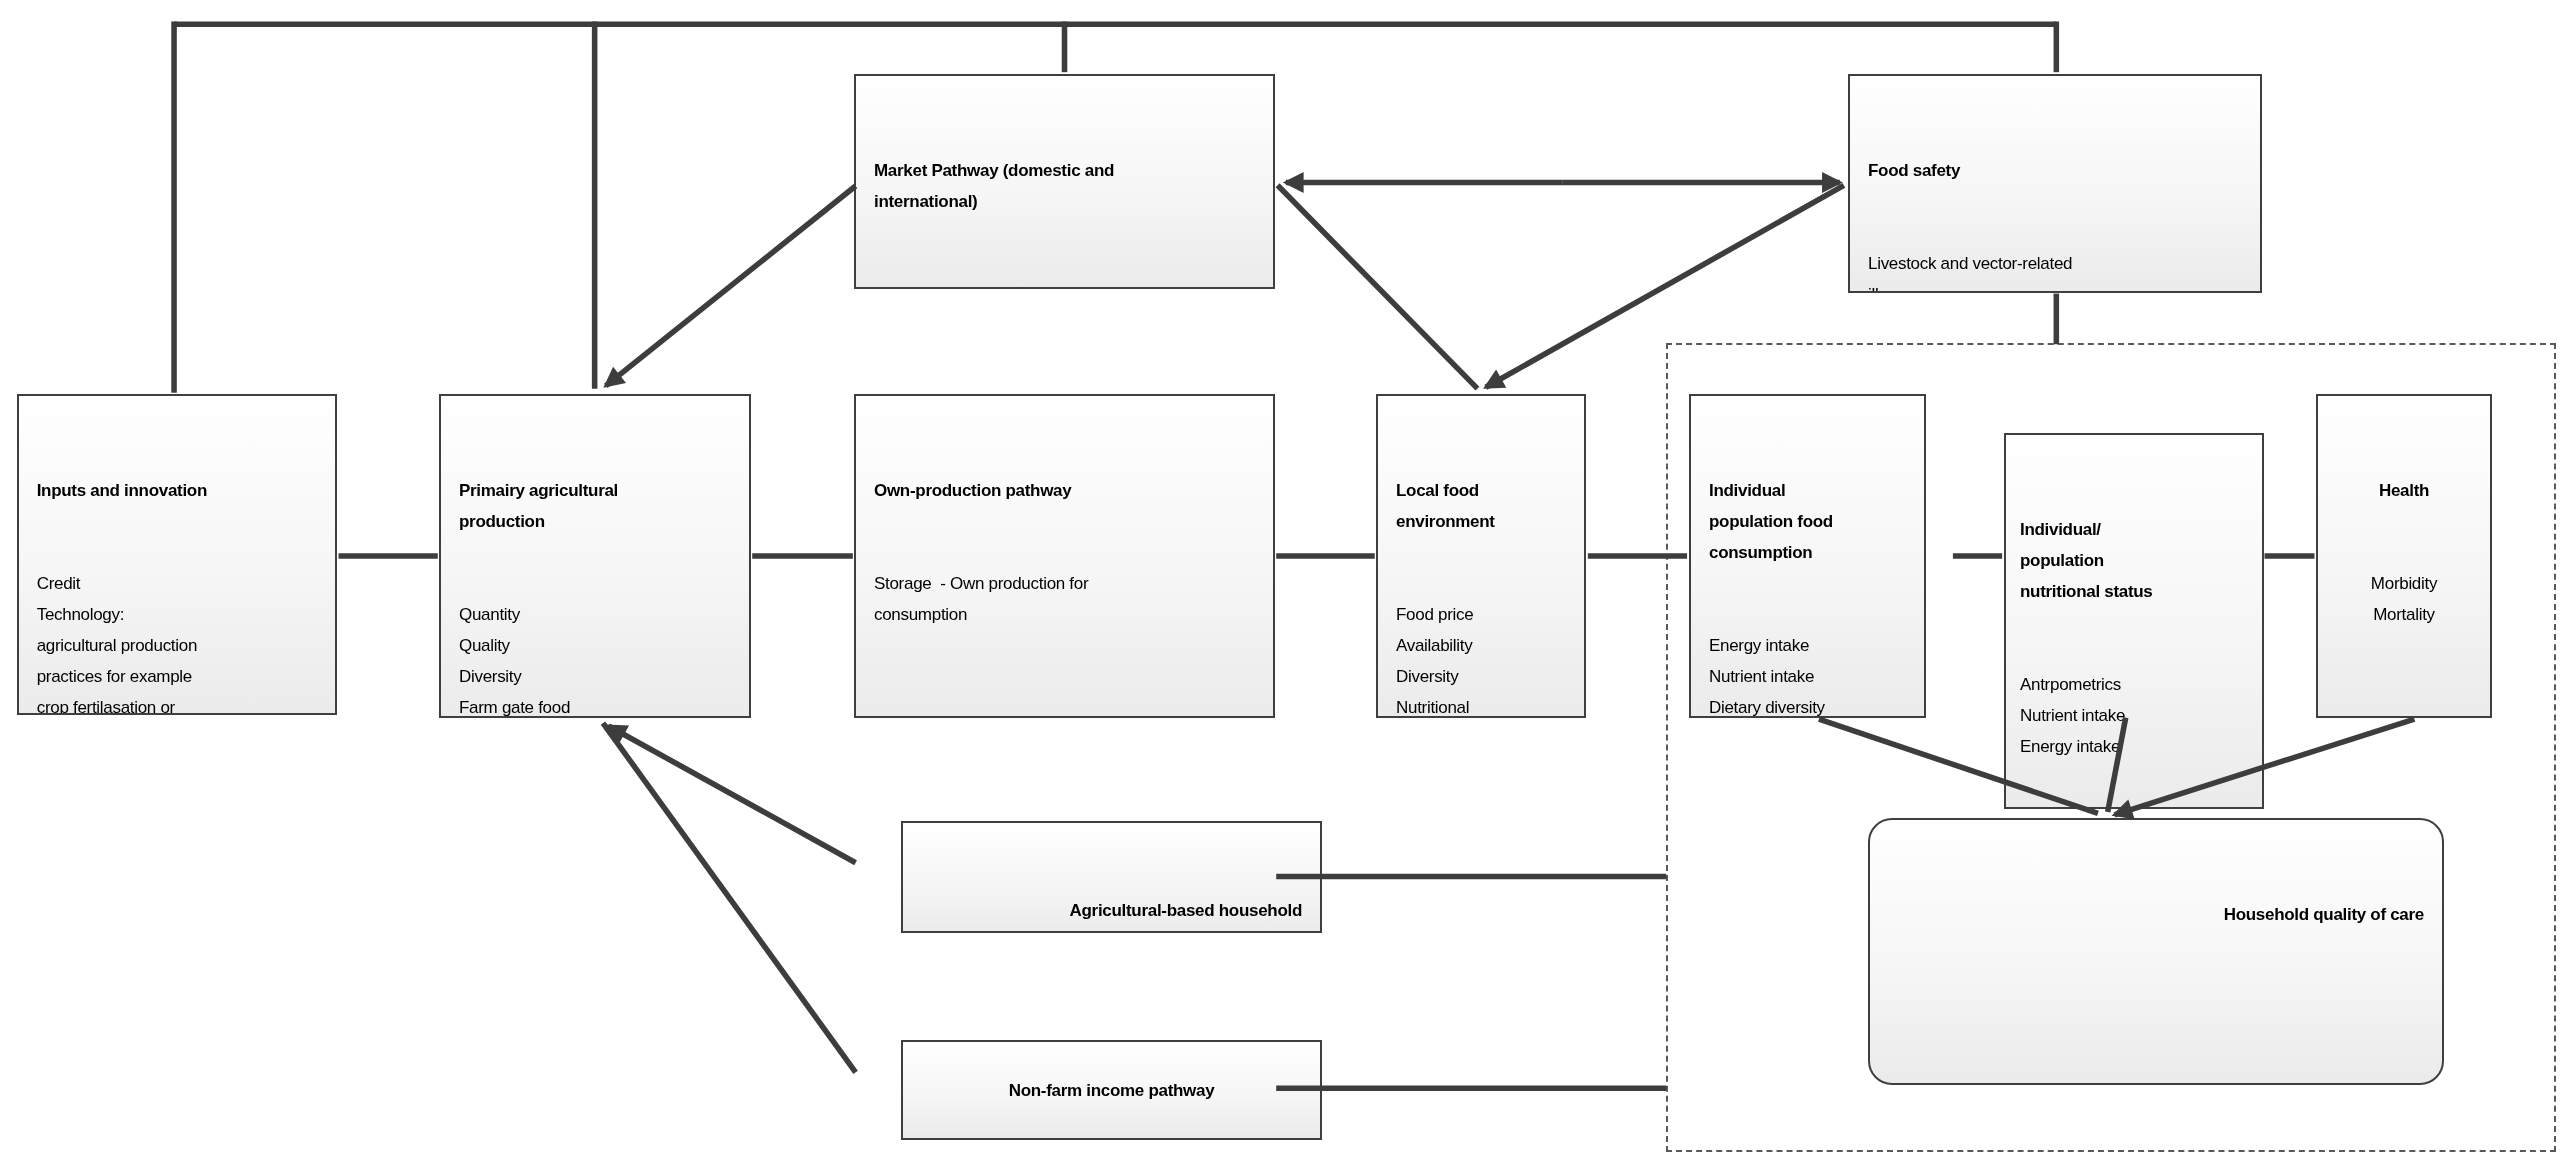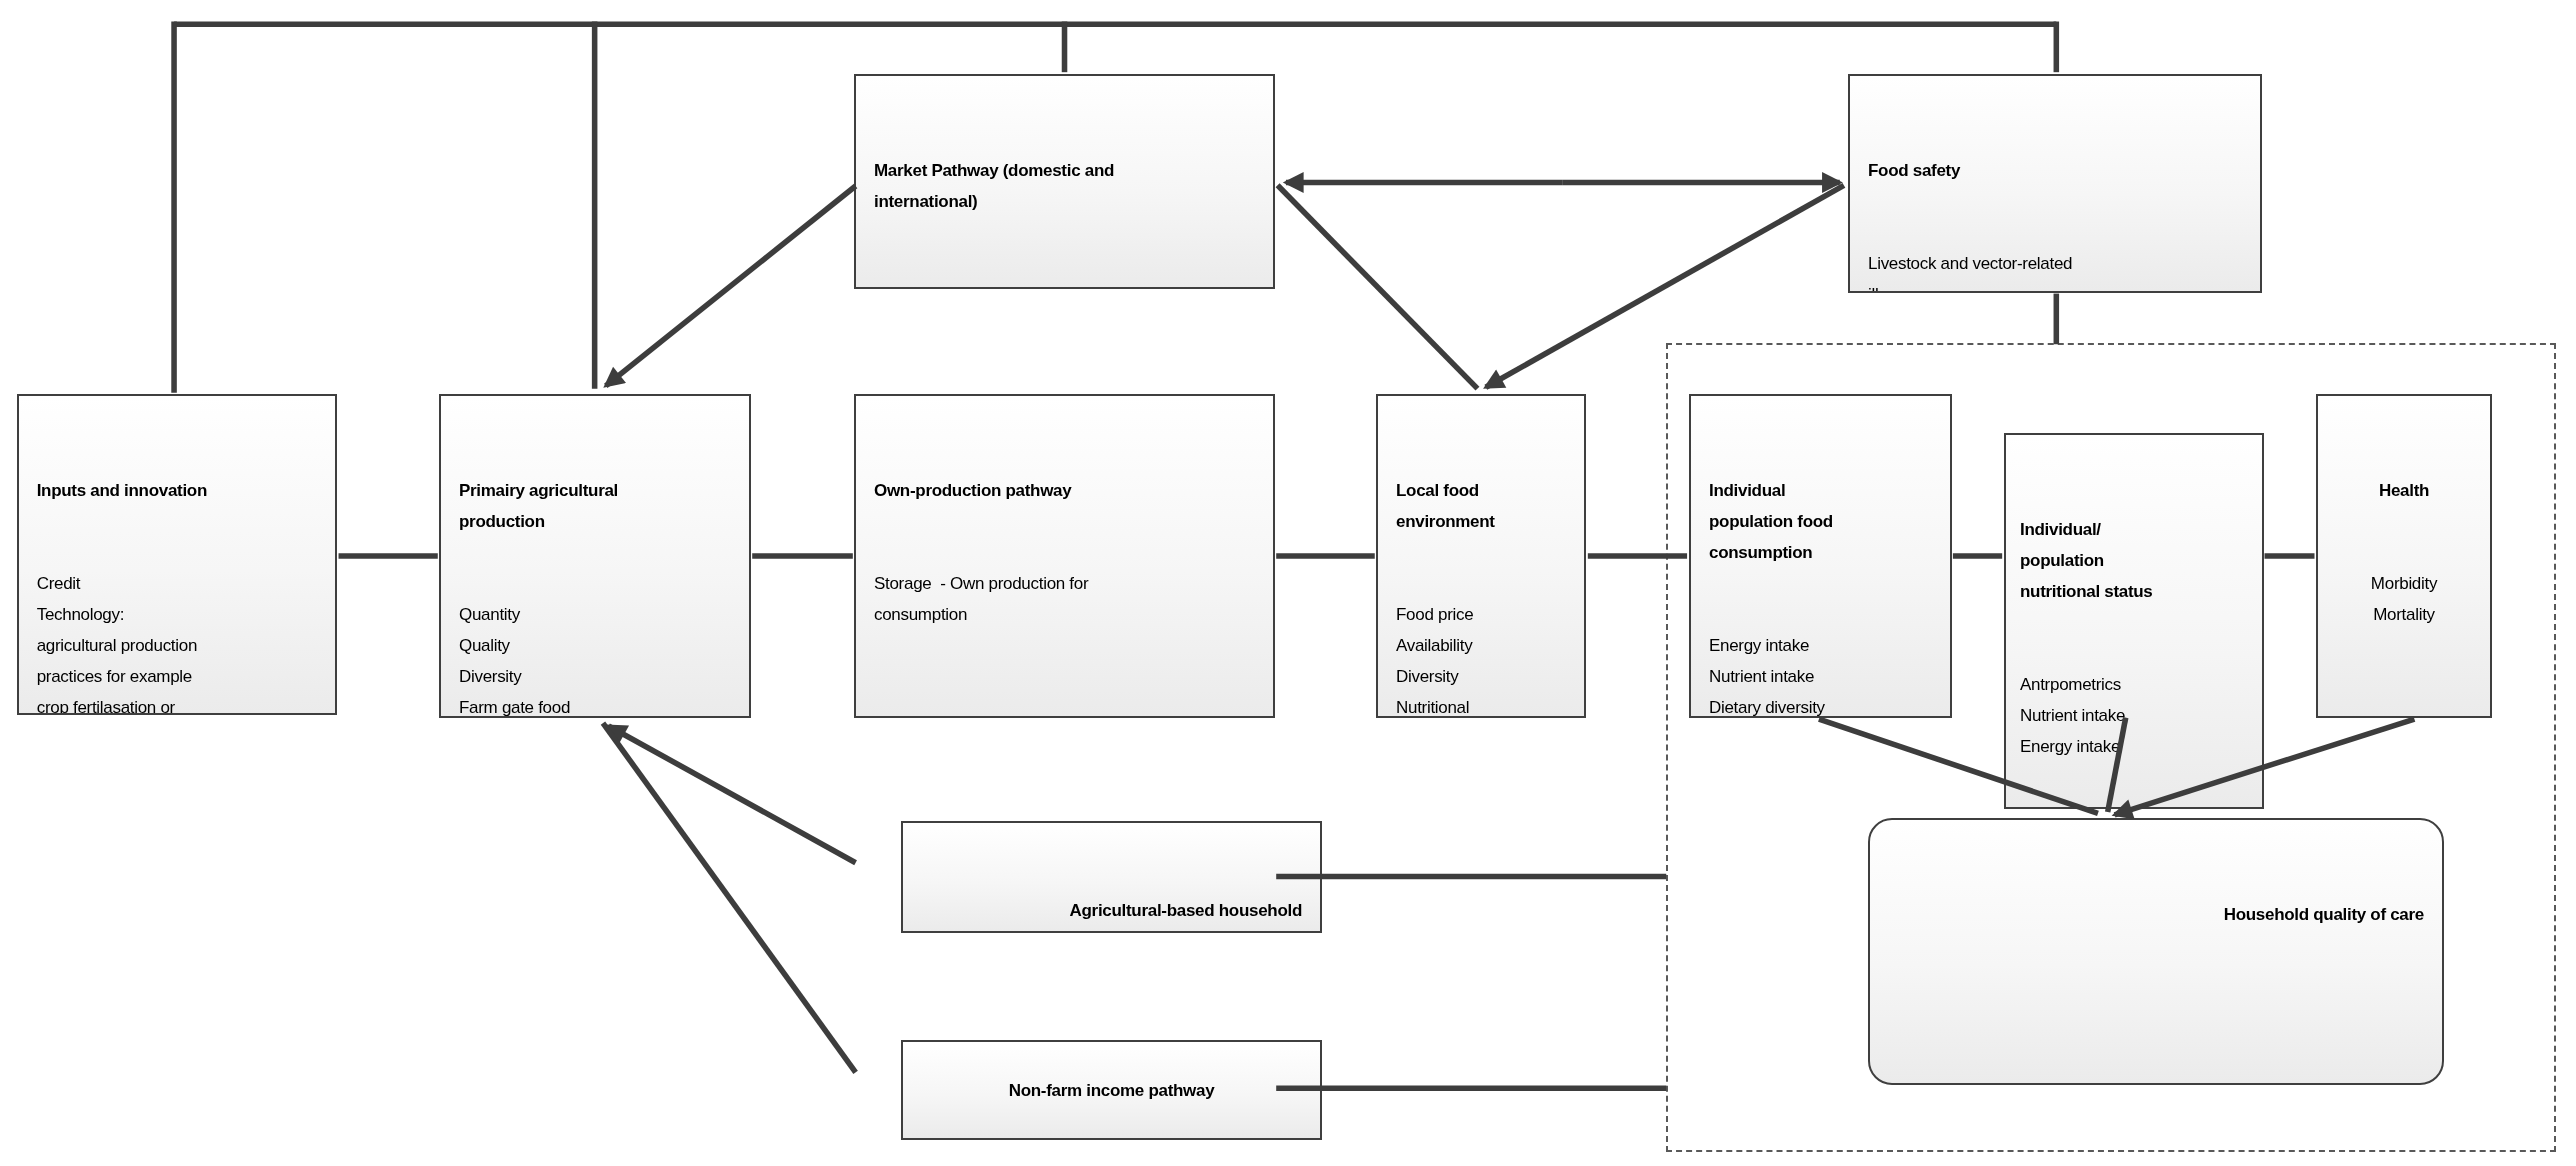--- a/index.html
+++ b/index.html
@@ -20,21 +20,21 @@
   }
   .box .title{font-weight:bold;}
   .box.center{text-align:right;margin-left:47px;}
 
   #box-inputs      {left:16.7px;   top:394px;  width:320px; height:321px;}
   #box-primairy    {left:439px;  top:394px;  width:312px; height:324px;}
   #box-market      {left:854px; top:74px;  width:421px; height:215px;}
   #box-own         {left:854px; top:394px;  width:421px; height:324px;}
   #box-localfood   {left:1376px; top:394px;  width:210px; height:324px;}
   #box-foodsafety  {left:1848px; top:74px;  width:414px; height:219px;}
-  #box-consumption {left:1689px; top:394px;  width:263px; height:324px;}
+  #box-consumption {left:1689px; top:394px;  width:237px; height:324px;}
   #box-nutritional {left:2004px; top:397px;  width:260px; height:376px;padding-left:14px;padding-right:5.6px;margin-top:36px;}
   #box-health      {left:2316px; top:394px;  width:176px; height:324px;text-align:center;}
   #box-agriincome  {left:854px; top:821px; width:421px; height:112px;padding-top:9.7px;}
   #box-nonfarm     {left:854px; top:1040px; width:421px; height:100px;display:flex;align-items:center;justify-content:center;padding:0;}
   #box-household   {left:1821px; top:818px; width:576px; height:267px;border-radius:24px;}
 
   svg.connectors{position:absolute;left:0;top:0;pointer-events:none;}
   svg.connectors line{stroke:#3d3d3d;stroke-width:8;}
 </style>
 </head>

